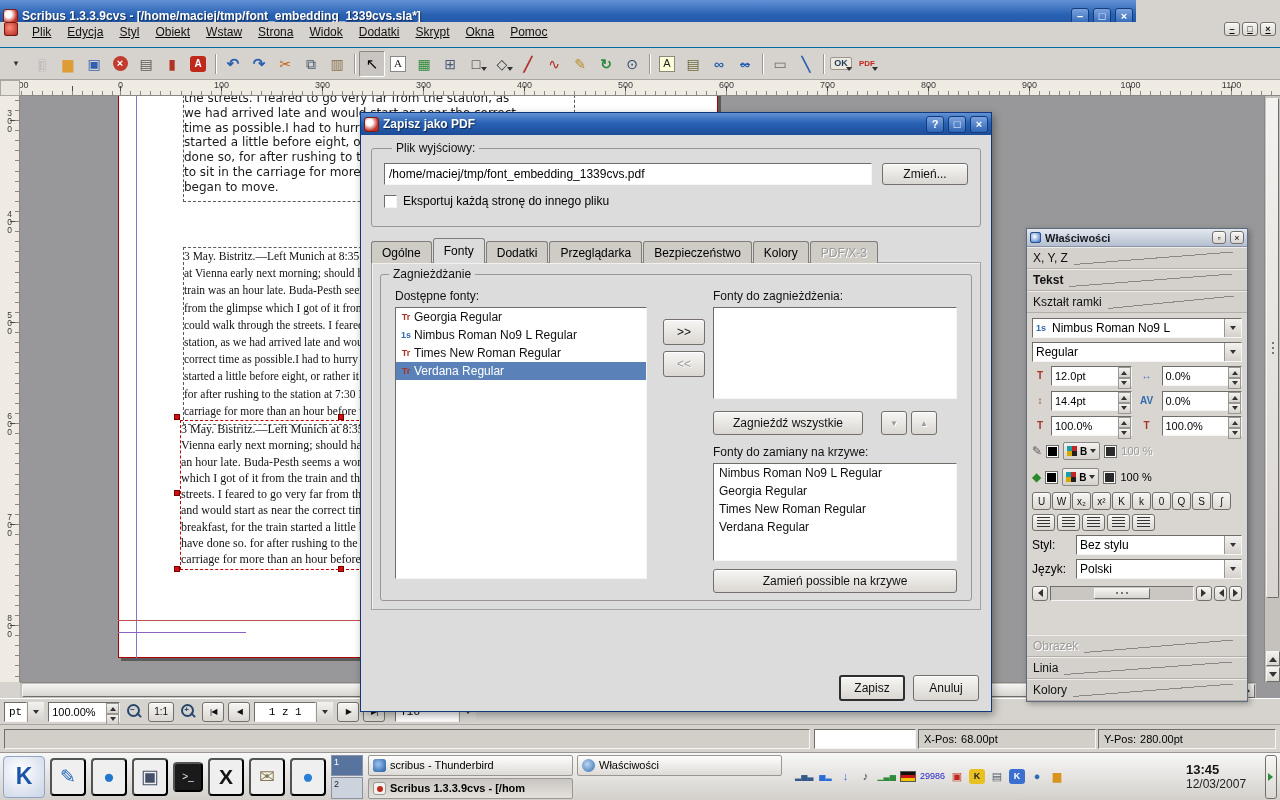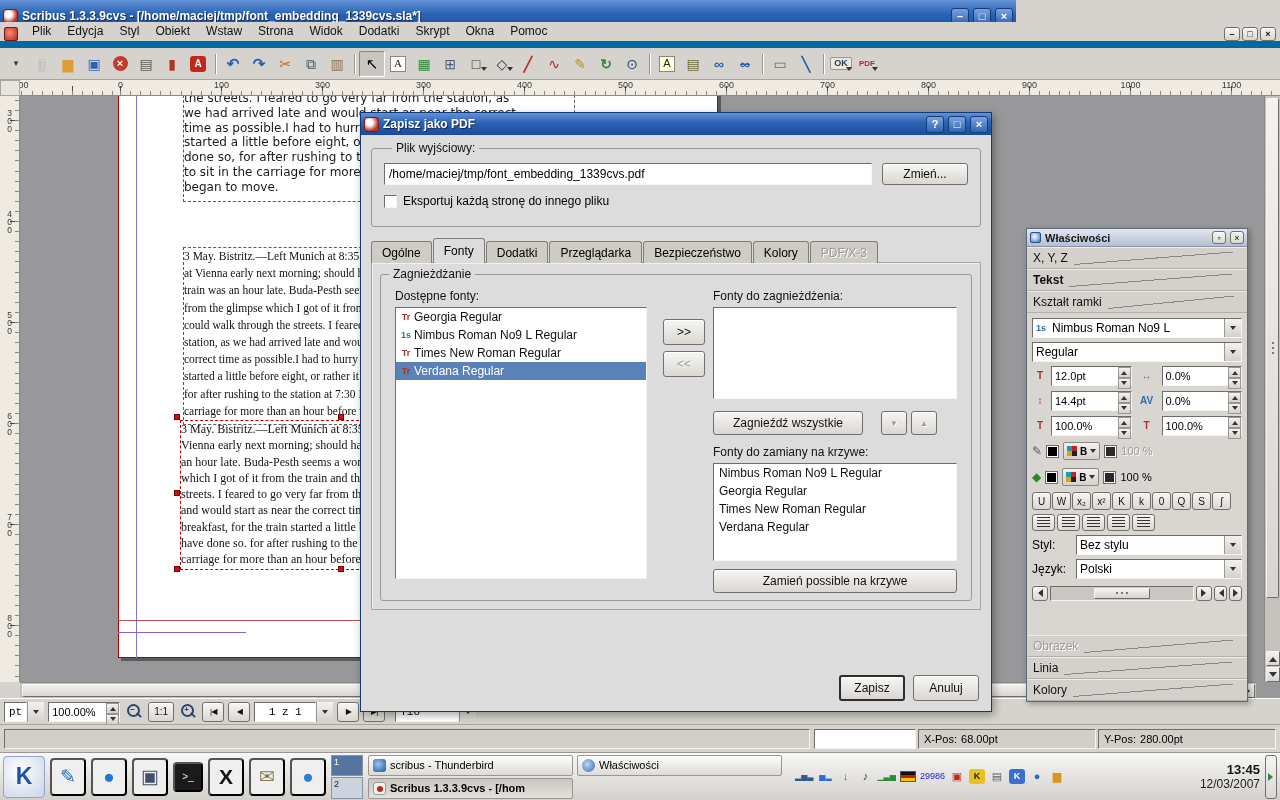--- a/index.html
+++ b/index.html
@@ -8,30 +8,30 @@
 
   
   .raised { border:1px solid; border-color:#f6f5f3 #6f6d69 #6f6d69 #f6f5f3; background:linear-gradient(#f3f2f0,#d8d5d0); }
   .kbtn { display:inline-flex; align-items:center; justify-content:center; font-size:12px; color:#111;
           background:linear-gradient(#f7f6f4,#dad7d2); border:1px solid #73706c; border-radius:3px;
           box-shadow:inset 0 1px 0 #fff; cursor:default; }
   .kbtn.disabled { color:#9b9b9b; text-shadow:1px 1px 0 #fff; }
   .kbtn.default { border:2px solid #2e2e2e; }
 
   
-  #titlebar { position:absolute; left:0; top:0; width:1016px; height:22px;
+  #titlebar { position:absolute; left:0; top:0; width:1136px; height:22px;
     background:linear-gradient(#6292d6,#2a62b4 45%,#1b4c99); display:flex; align-items:center; padding:16px 3px; gap:4px; }
   .app-icon { width:15px; height:15px; border-radius:3px; background:radial-gradient(circle at 35% 35%,#fff 25%,#c23227 70%); border:1px solid #7a1f18; }
   #titlebar .ttext { flex:1; color:#fff; font-weight:bold; font-size:12px; text-shadow:1px 1px 1px rgba(0,0,0,.55); white-space:nowrap; overflow:hidden; }
   .tb-btn { width:18px; height:17px; display:flex; align-items:center; justify-content:center;
     background:linear-gradient(#7ba2dd,#2f66b6); border:1px solid #143c7a; border-radius:3px; color:#fff; font-size:11px; font-weight:bold; line-height:1; }
 
   
   #menubar { position:absolute; left:0; top:22px; width:1280px; height:26px; background:#d6d3ce;
-    border-bottom:7px solid #0369a1; display:flex; align-items:flex-end; padding:0 4px; }
+    border-bottom:1px solid #0369a1; display:flex; align-items:flex-start; padding:0 4px;text-decoration:underline; }
   .menu-appicon { width:14px; height:14px; border-radius:2px; margin-right:6px;
     background:radial-gradient(circle at 40% 40%,#ff8a7a,#b02a1f); border:1px solid #6e1c14; }
   .menu-item { padding:3px 8px; color:#121212; white-space:nowrap; }
   #menubar .spacer { flex:1; }
   .mdi-btn { width:16px; height:14px; margin-left:2px; font-size:9px; font-weight:bold; }
 
   
   #toolbar { position:absolute; left:0; top:48px; width:1280px; height:32px; background:#d6d3ce;
     border-bottom:1px solid #a9a6a1; display:flex; align-items:center; padding:0 3px; }
   .tbtn { width:26px; height:26px; display:flex; align-items:center; justify-content:center; position:relative;
@@ -235,21 +235,21 @@
   .tray { display:flex; align-items:center; gap:4px; margin-left:6px; }
   .tricon { min-width:16px; height:16px; display:flex; align-items:center; justify-content:center; font-size:11px; line-height:1; }
   .t-net { color:#35598a; font-size:8px; } .t-traffic { color:#2b6cd8; font-size:8px; }
   .t-down { color:#2b6cd8; font-weight:bold; } .t-vol { color:#3c3c3c; }
   .t-cpu { color:#2f8a3c; font-size:8px; }
   .t-de { width:16px; height:11px; background:linear-gradient(#101010 0 33%,#cc1414 33% 66%,#f2c500 66%); border:1px solid #555; }
   .t-badge { color:#2222cc; font-size:9px; }
   .t-red { color:#c0281c; } .t-ky { background:#e8c020; color:#222; font-size:9px; font-weight:bold; border-radius:3px; width:15px; height:15px; }
   .t-clip { color:#5a6472; } .t-kb { background:#3a6fd0; color:#fff; font-size:9px; font-weight:bold; border-radius:3px; width:15px; height:15px; }
   .t-globe { color:#2b6cb8; } .t-folder { color:#d8941f; }
-  .clock { margin-left:auto; width:74px; display:flex; flex-direction:column; align-items:flex-end; justify-content:center; }
+  .clock { margin-left:auto; width:74px; display:flex; flex-direction:column; align-items:flex-start; justify-content:center; }
   .clock .time { font-size:13px; font-weight:bold; color:#141414; }
   .clock .date { font-size:12px; color:#222; }
   .hidebtn { width:12px; height:44px; display:flex; align-items:center; justify-content:center; }
   .hidebtn .tri.r { border-left-color:#2f8a3c; }
 </style>
 </head>
 <body>
 
 <div id="titlebar">
   <span class="app-icon"></span>

